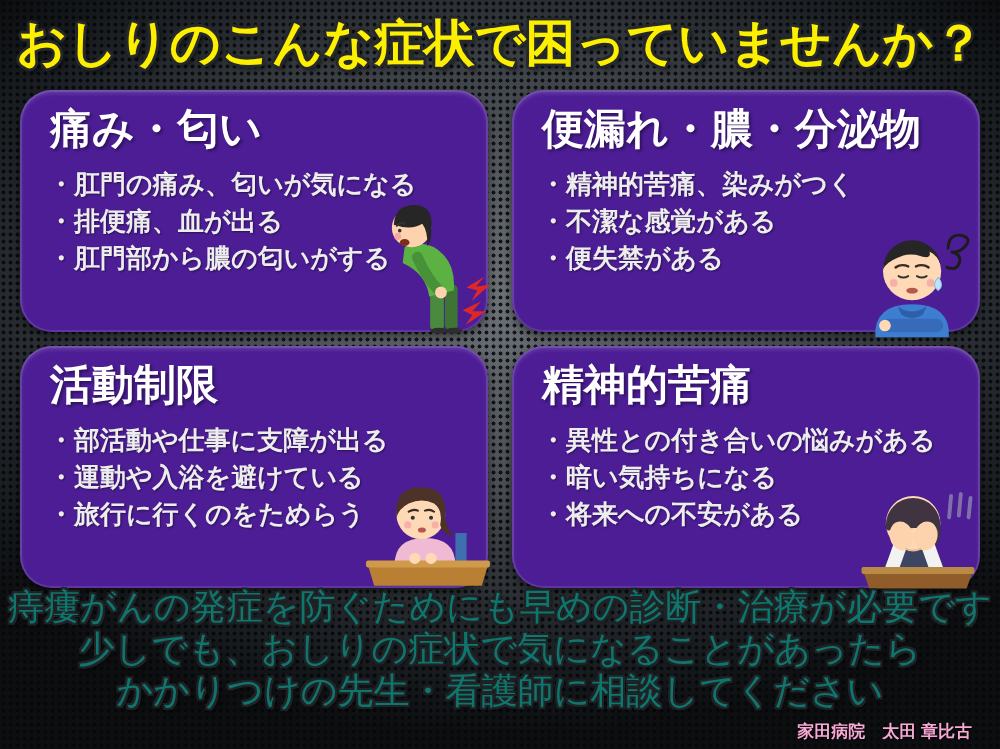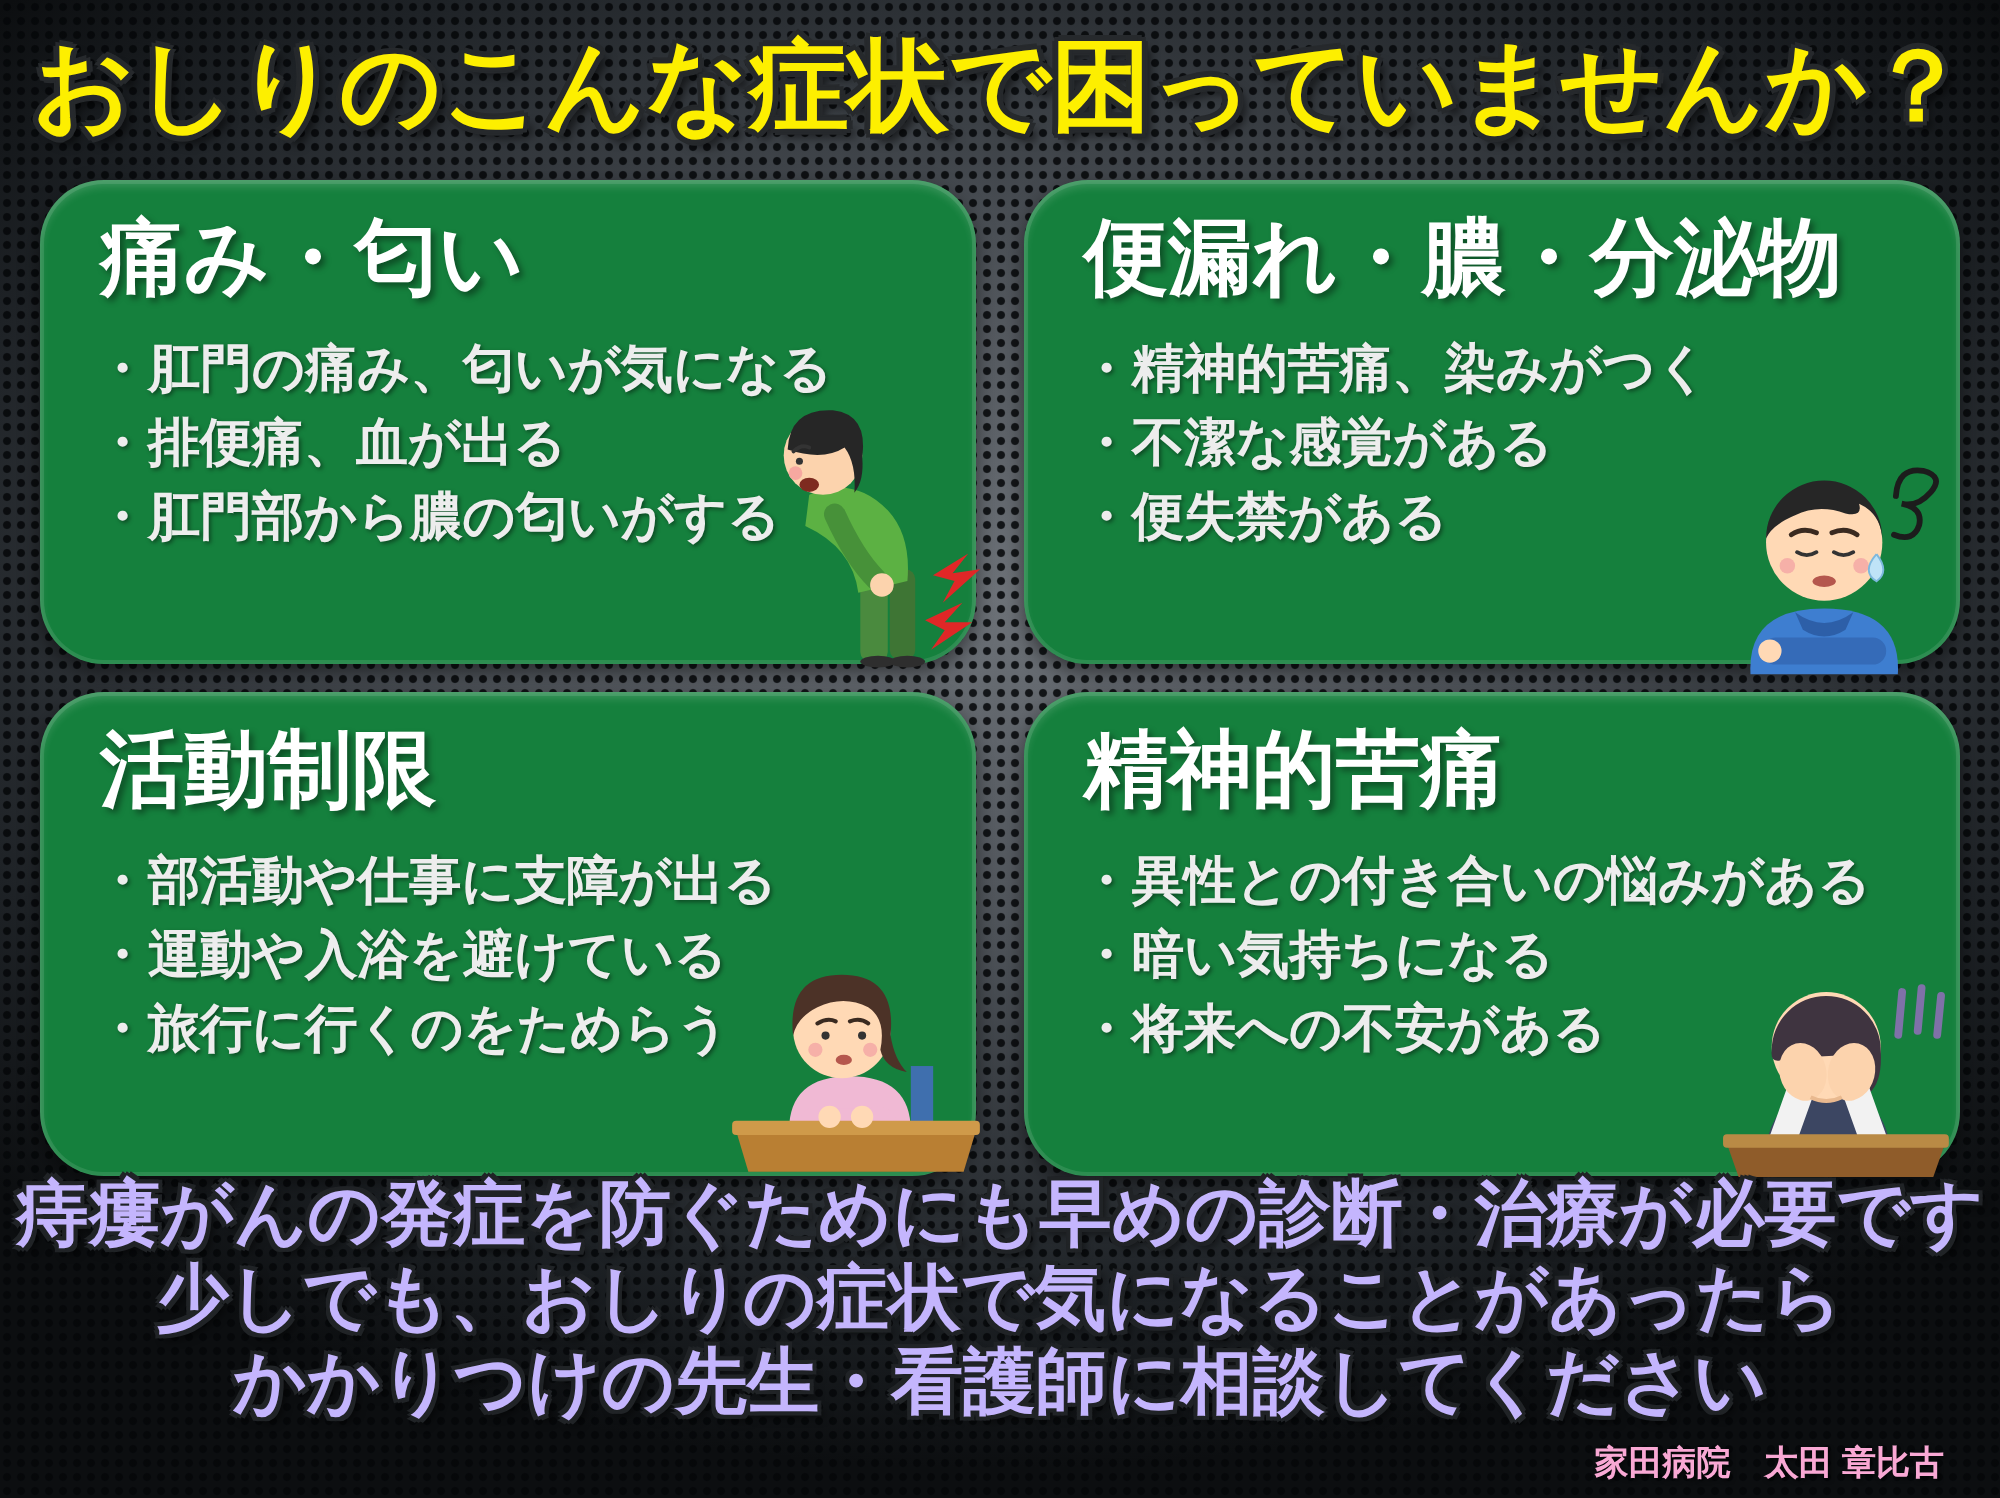--- a/index.html
+++ b/index.html
@@ -17,42 +17,42 @@
     font-size:50px;font-weight:bold;color:#fdef00;letter-spacing:0;
     text-shadow:-2px -2px 0 #26292c,2px -2px 0 #26292c,-2px 2px 0 #26292c,2px 2px 0 #26292c,
       -3px 0 0 #26292c,3px 0 0 #26292c,0 -3px 0 #26292c,0 3px 0 #26292c,4px 4px 5px rgba(0,0,0,.6);
     margin:0;white-space:nowrap;font-family:Liberation Mono, monospace;
   }
   .grid{
     position:absolute;left:20px;top:90px;width:960px;
     display:grid;grid-template-columns:468px 468px;column-gap:24px;row-gap:14px;grid-auto-rows:242px;
   }
   .card{
-    position:relative;background:#15803d;border-radius:32px;
+    position:relative;background:#4c1d95;border-radius:32px;
     box-shadow:inset 0 0 0 2px rgba(255,255,255,.10), inset 0 3px 5px rgba(255,255,255,.18), 0 4px 10px rgba(0,0,0,.5);
     padding:12px 24px;box-sizing:border-box;
   }
   .card h2{
     margin:4px 0 14px 6px;font-size:42px;line-height:1.1;color:#ffffff;font-weight:bold;
     text-shadow:2px 2px 3px rgba(0,0,0,.4);
   }
   .card ul{list-style:none;margin:10px 0 0 4px;padding:0;}
   .card li{
     font-size:26px;line-height:37px;color:#ededed;font-weight:bold;
     text-shadow:1px 1px 2px rgba(0,0,0,.45);white-space:nowrap;
   }
   .illus{position:absolute;pointer-events:none;}
   .illus-1{right:-4px;bottom:-2px;width:108px;height:138px;}
   .illus-2{right:2px;bottom:-6px;width:126px;height:118px;}
   .illus-3{right:-6px;bottom:0px;width:132px;height:112px;}
   .illus-4{right:-10px;bottom:-4px;width:146px;height:118px;}
   .illus svg{width:100%;height:100%;display:block;}
   .footer{position:absolute;left:0;top:586px;width:1000px;text-align:center;}
   .footer-line{
-    font-size:36px;font-weight:bold;color:#c4b5fd;line-height:42px;white-space:nowrap;
+    font-size:36px;font-weight:normal;color:#0f766e;line-height:42px;white-space:nowrap;
     text-shadow:-2px -2px 0 #202326,2px -2px 0 #202326,-2px 2px 0 #202326,2px 2px 0 #202326,
       -2px 0 0 #202326,2px 0 0 #202326,0 -2px 0 #202326,0 2px 0 #202326,3px 3px 4px rgba(0,0,0,.6);
   }
   .credit{
     position:absolute;right:28px;bottom:6px;font-size:17px;color:#f9a8d4;font-weight:bold;
     text-shadow:1px 1px 2px rgba(0,0,0,.6);
   }
 </style>
 </head>
 <body>

